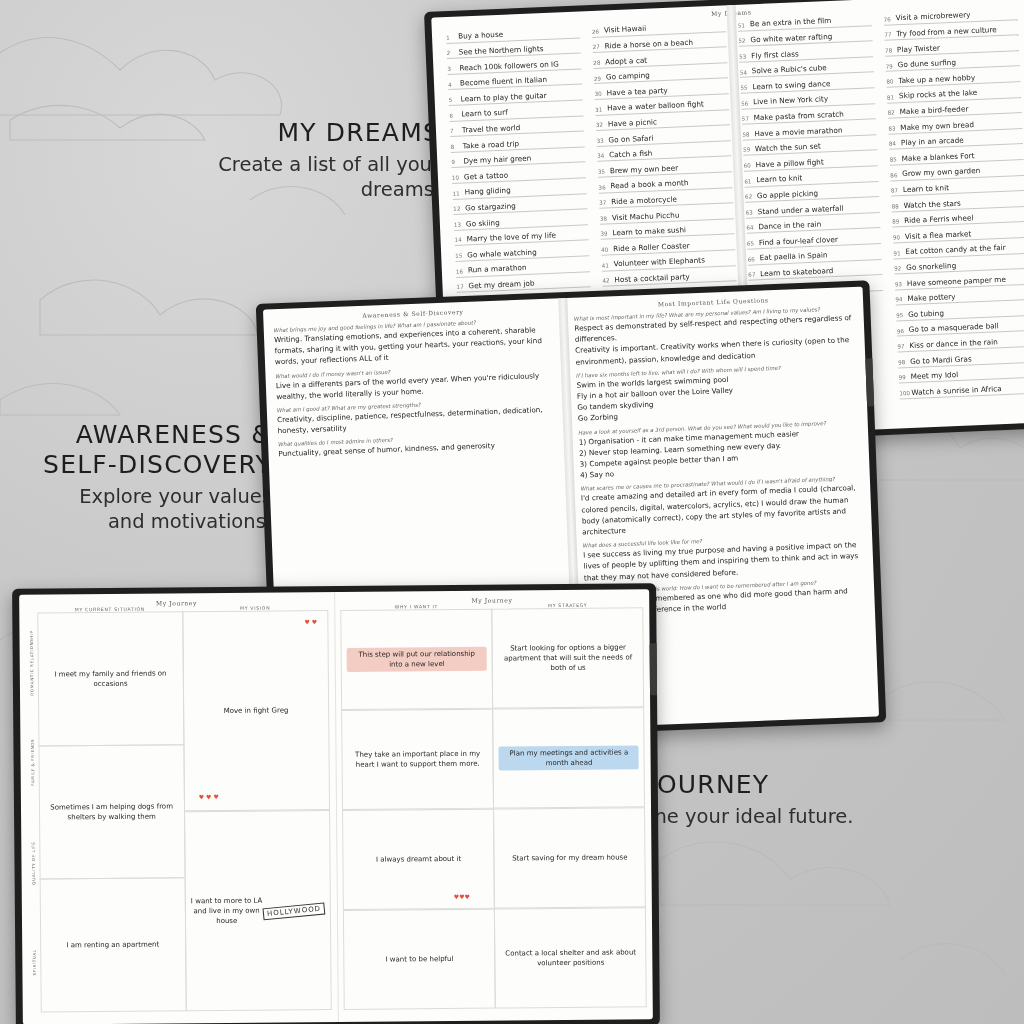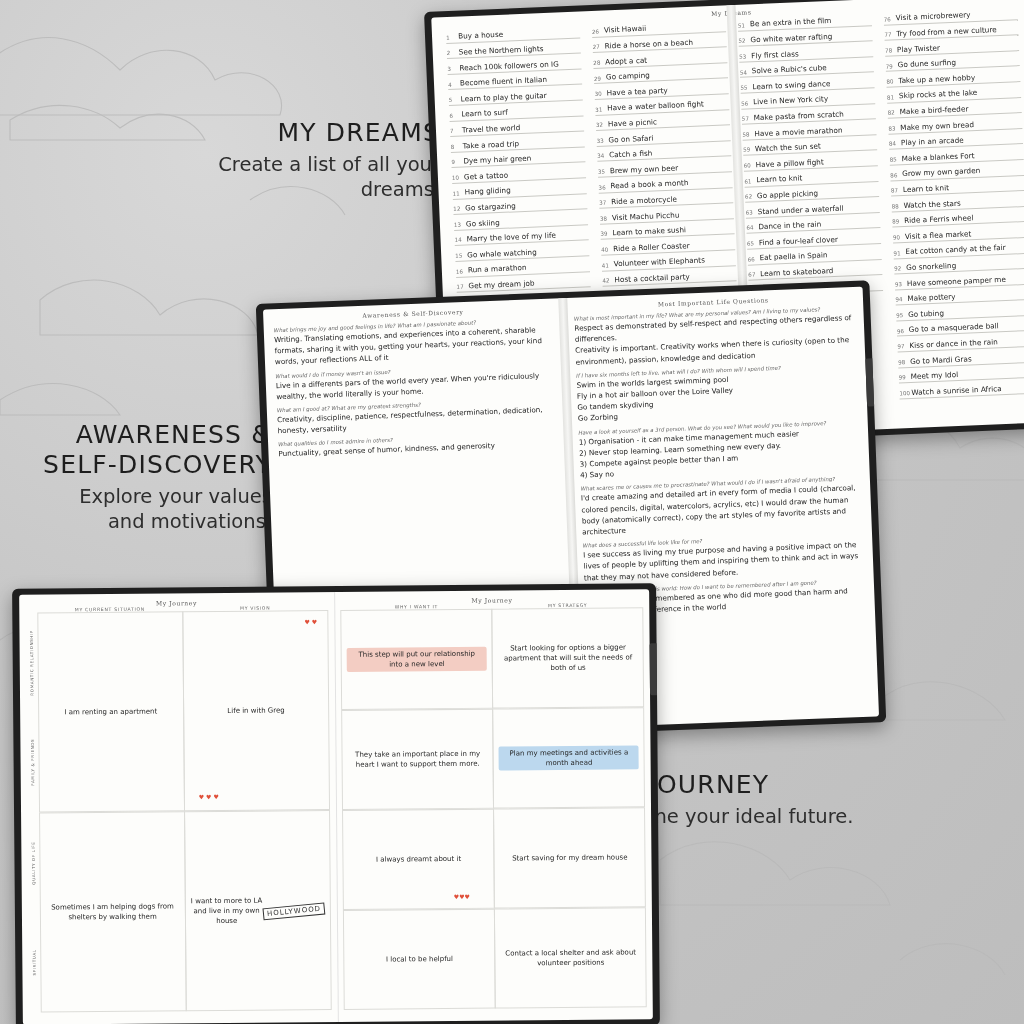--- a/index.html
+++ b/index.html
@@ -668,29 +668,32 @@
         </div>
       <div class="jgrid">
         <div class="jrowlabels" id="jrowlabels">
             <div class="jrowlabel">ROMANTIC RELATIONSHIP</div>
             <div class="jrowlabel">FAMILY &amp; FRIENDS</div>
             <div class="jrowlabel">QUALITY OF LIFE</div>
             <div class="jrowlabel">SPIRITUAL</div>
           </div>
         <div class="jcol" id="jcol-current">
             <div class="jcell hand">
+              <span>I meet my family and friends on occasions</span>
+            </div>
+            <div class="jcell hand">
+              <span>Sometimes I am helping dogs from shelters by walking them</span>
+            </div>
+            <div class="jcell hand">
               <span>I am renting an apartment</span>
             </div>
-            <div class="jcell hand">
-              <span>Sometimes I am helping dogs from shelters by walking them</span>
-            </div>
           </div>
         <div class="jcol" id="jcol-vision">
             <div class="jcell hand">
-              <span>Life in with Greg</span>
+              <span>Move in fight Greg</span>
               <span class="hearts" style="top: 6px; right: 10px;">♥ ♥</span>
               <span class="hearts" style="bottom: 8px; left: 14px;">♥ ♥ ♥</span>
             </div>
             <div class="jcell hand">
               <span>I want to more to LA and live in my own house</span>
               <div class="stamp">HOLLYWOOD</div>
             </div>
           </div>
       </div>
     </div>
@@ -706,21 +709,21 @@
               <span class="hl-pink">This step will put our relationship into a new level</span>
             </div>
             <div class="jcell hand">
               <span>They take an important place in my heart I want to support them more.</span>
             </div>
             <div class="jcell hand">
               <span>I always dreamt about it</span>
               <span class="hearts" style="bottom: 6px; right: 24px;">♥♥♥</span>
             </div>
             <div class="jcell hand">
-              <span>I local to be helpful</span>
+              <span>I want to be helpful</span>
             </div>
           </div>
         <div class="jcol" id="jcol-strategy">
             <div class="jcell hand">
               <span>Start looking for options a bigger apartment that will suit the needs of both of us</span>
             </div>
             <div class="jcell hand">
               <span class="hl-blue">Plan my meetings and activities a month ahead</span>
             </div>
             <div class="jcell hand">

